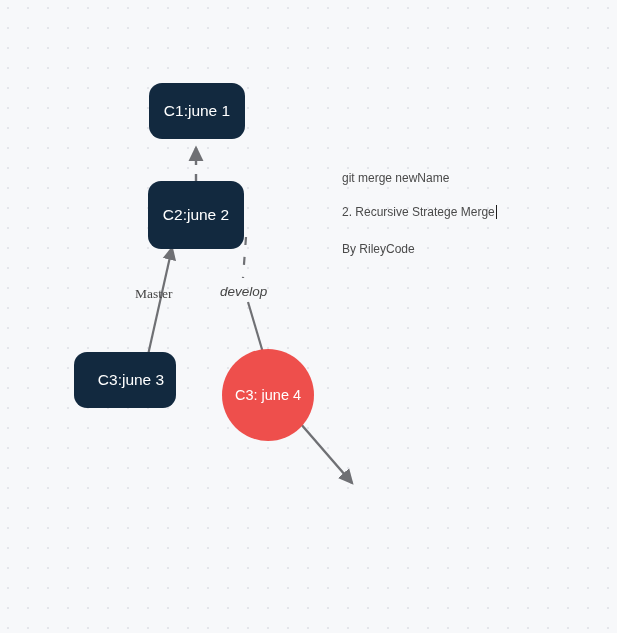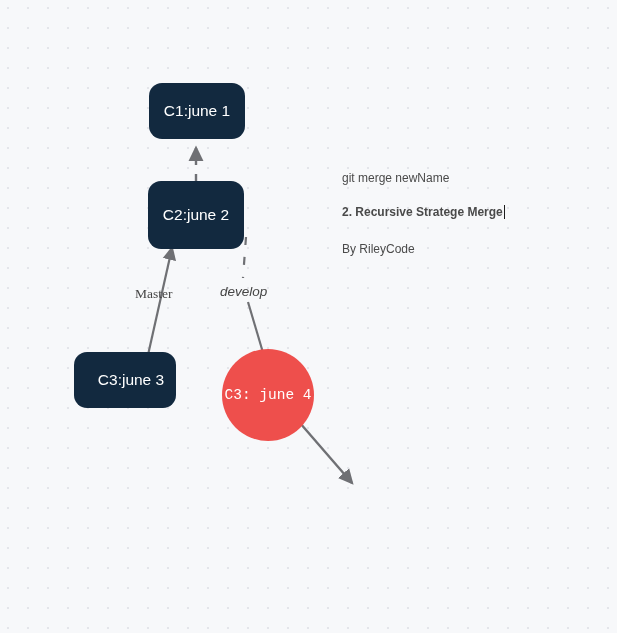--- a/index.html
+++ b/index.html
@@ -46,21 +46,20 @@
   }
   .node-rect {
     background: #12293f;
     border-radius: 13px;
     font-size: 15.5px;
   }
   .node-circle {
     background: #ee4f4c;
     border-radius: 50%;
     font-size: 14.5px;
-    font-family: Liberation Mono, monospace;
   }
 
   
   .edge-label {
     position: absolute;
     color: #454545;
     font-size: 13.5px;
     white-space: nowrap;
     user-select: none;
   }
@@ -69,21 +68,20 @@
   .annotation {
     position: absolute;
     color: #4a4a4a;
     font-size: 12px;
     white-space: nowrap;
     user-select: none;
   }
   .annotation.editing {
     border-right: 1.5px solid #1d1d1d;
     padding-right: 1px;
-    font-weight: bold;
   }
 </style>
 </head>
 <body>
 
 <div id="canvas">
 
   <svg id="edges" viewBox="0 0 617 633" width="617" height="633">
     <defs>
       <marker id="arrowhead" markerWidth="7" markerHeight="7" refX="5.4" refY="3.5" orient="auto" markerUnits="strokeWidth">

